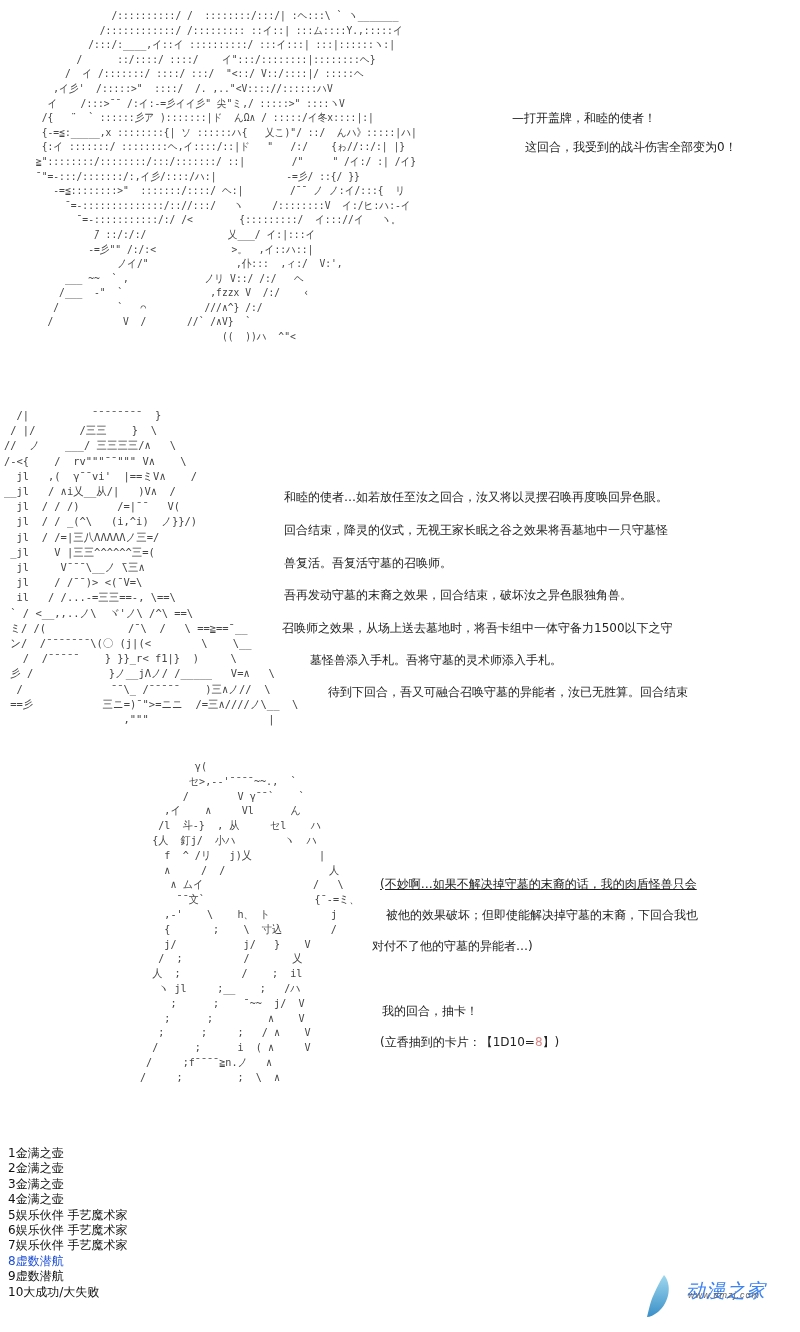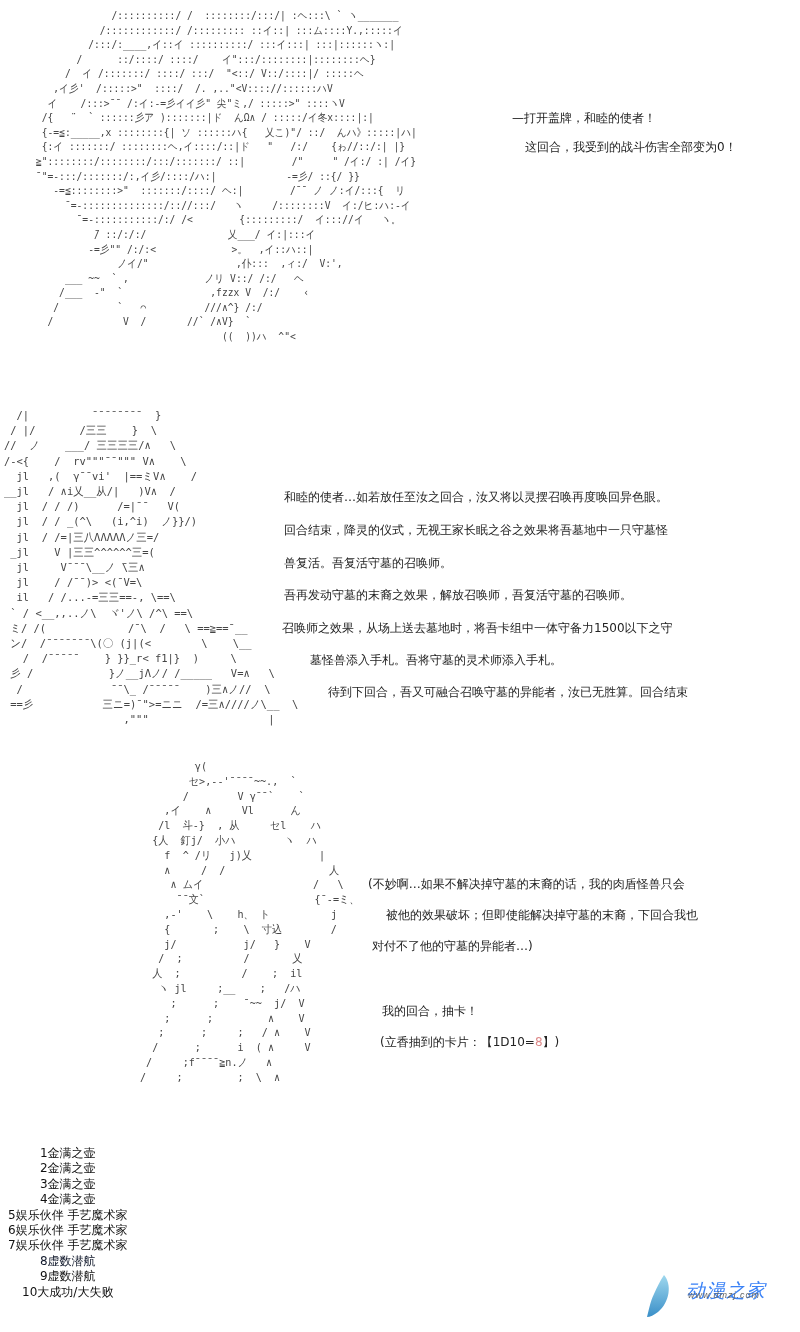--- a/index.html
+++ b/index.html
@@ -6,22 +6,22 @@
   body { width: 800px; height: 1332px; position: relative; overflow: hidden;
          font-family: "DejaVu Sans", sans-serif; color: #222; }
   .aa { position: absolute; margin: 0; white-space: pre; font-family: "DejaVu Sans Mono", monospace;
         color: #444; letter-spacing: 0; }
   .aa1 { left: 30px; top: 8px; font-size: 10.5px; line-height: 14.6px; transform: scaleX(0.92); transform-origin: left top; }
   .aa2 { left: 4px; top: 408px; font-size: 11px; line-height: 15.2px; transform: scaleX(0.95); transform-origin: left top; }
   .aa3 { left: 140px; top: 760px; font-size: 11px; line-height: 14.8px; transform: scaleX(0.92); transform-origin: left top; }
   .txt { position: absolute; font-family: "DejaVu Sans", sans-serif; font-size: 12px; color: #222; white-space: nowrap; }
   .list { position: absolute; left: 8px; top: 1146px; font-size: 12px; line-height: 15.4px; color: #111;
           font-family: "DejaVu Sans", sans-serif; }
-  .list .item { display: block; white-space: nowrap; text-align: center; }
-  .list .item.hl { color: #0f172a; }
+  .list .item { display: block; white-space: nowrap; }
+  .list .item.hl { color: #1d4ed8; }
   .dice { color: #d88; }
   .wm { position: absolute; left: 640px; top: 1268px; width: 160px; height: 56px; }
   .wm .leaf { position: absolute; left: 6px; top: 6px; width: 26px; height: 44px; }
   .wm .brand { position: absolute; left: 46px; top: 10px; font-size: 19px; color: #3b82f6; letter-spacing: 1px;
                font-family: "DejaVu Sans", sans-serif; font-style: italic; }
   .wm .url { position: absolute; left: 48px; top: 22px; font-size: 9px; color: #666; letter-spacing: 1px;
              font-family: Liberation Sans, sans-serif; font-style: italic; }
 </style>
 </head>
 <body>
@@ -72,21 +72,21 @@
  ミ/ /(             /¯\  /   \ ==≧==¯__
  ン/  /¯¯¯¯¯¯¯\(〇 (j|(&lt;        \    \__
    /  /¯¯¯¯¯    } }}_r&lt; f1|}  )     \
  彡 /            }ノ__jΛノ/ /_____   V=∧   \
   /              ¯¯\_ /¯¯¯¯¯    )三∧ノ//  \
  ==彡           三ニ=)¯"&gt;=ニニ  /=三∧////ノ\__  \
                    ,"""                   |</pre>
   <div class="txt" style="left:268px; top:489px;margin-left:16px;">和睦的使者…如若放任至汝之回合，汝又将以灵摆召唤再度唤回异色眼。</div>
   <div class="txt" style="left:284px; top:522px;">回合结束，降灵的仪式，无视王家长眠之谷之效果将吾墓地中一只守墓怪</div>
   <div class="txt" style="left:284px; top:555px;">兽复活。吾复活守墓的召唤师。</div>
-  <div class="txt" style="left:284px; top:587px;">吾再发动守墓的末裔之效果，解放召唤师，吾复活守墓的召唤师。</div>
+  <div class="txt" style="left:284px; top:587px;">吾再发动守墓的末裔之效果，回合结束，破坏汝之异色眼独角兽。</div>
   <div class="txt" style="left:282px; top:620px;">召唤师之效果，从场上送去墓地时，将吾卡组中一体守备力1500以下之守</div>
   <div class="txt" style="left:310px; top:652px;">墓怪兽添入手札。吾将守墓的灵术师添入手札。</div>
   <div class="txt" style="left:328px; top:684px;">待到下回合，吾又可融合召唤守墓的异能者，汝已无胜算。回合结束</div>
 </div>
 
 <div>
   <pre class="aa aa3">         γ(
         セ&gt;,--'¯¯¯¯~~.,  `
        /        V γ¯¯`    `
     ,イ    ∧     Vl      ん
@@ -101,21 +101,21 @@
     j/           j/   }    V
    /  ;          /       乂
   人  ;          /    ;  il
    ヽ jl     ;__    ;   /ハ
      ;      ;    ¯~~  j/  V
     ;      ;         ∧    V
    ;      ;     ;   / ∧    V
   /      ;      i  ( ∧     V
  /     ;f¯¯¯¯≧n.ノ   ∧
 /     ;         ;  \  ∧</pre>
-  <div class="txt" style="left:368px; top:876px;">(不妙啊…如果不解决掉守墓的末裔的话，我的肉盾怪兽只会</div>
+  <div class="txt" style="left:380px; top:876px;text-decoration:underline;">(不妙啊…如果不解决掉守墓的末裔的话，我的肉盾怪兽只会</div>
   <div class="txt" style="left:386px; top:907px;">被他的效果破坏；但即使能解决掉守墓的末裔，下回合我也</div>
   <div class="txt" style="left:372px; top:938px;">对付不了他的守墓的异能者…)</div>
   <div class="txt" style="left:382px; top:1003px;">我的回合，抽卡！</div>
   <div class="txt" style="left:380px; top:1034px;">
     <span>(立香抽到的卡片：【1D10=</span><span class="dice">8</span><span>】)</span>
   </div>
 </div>
 
 <div class="list">
   <span class="item"><span>1</span><span>金满之壶</span></span>

